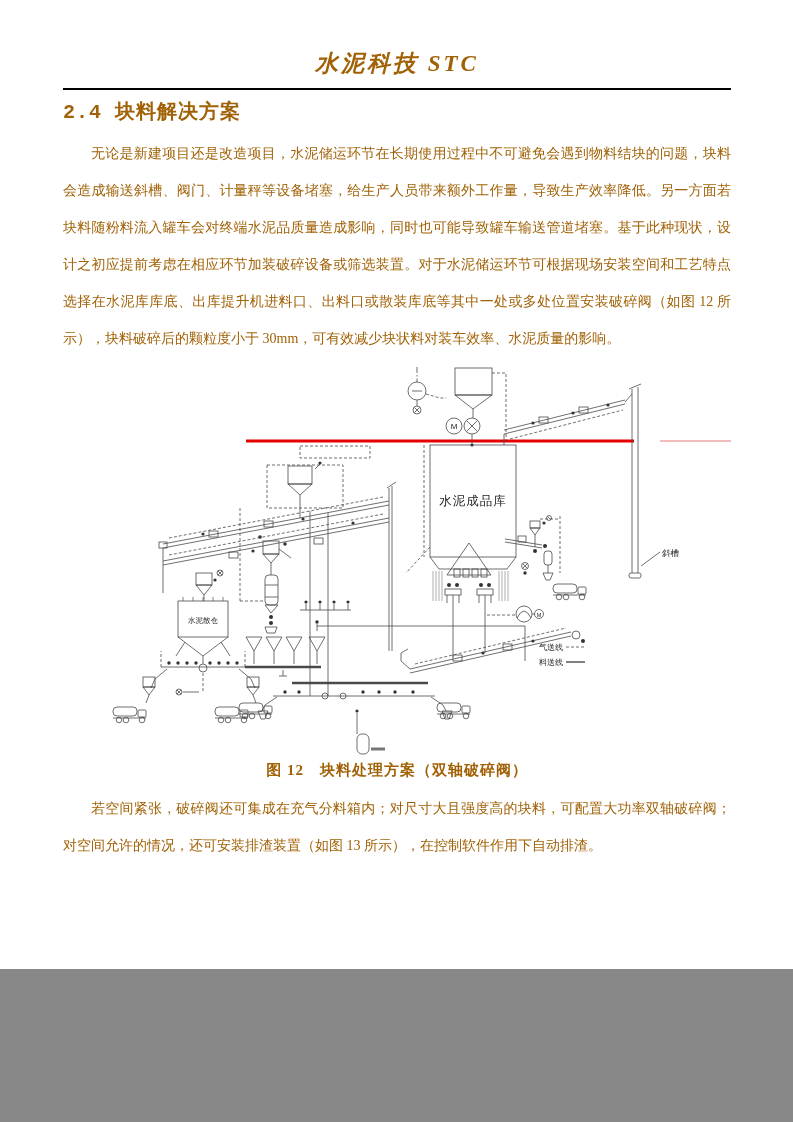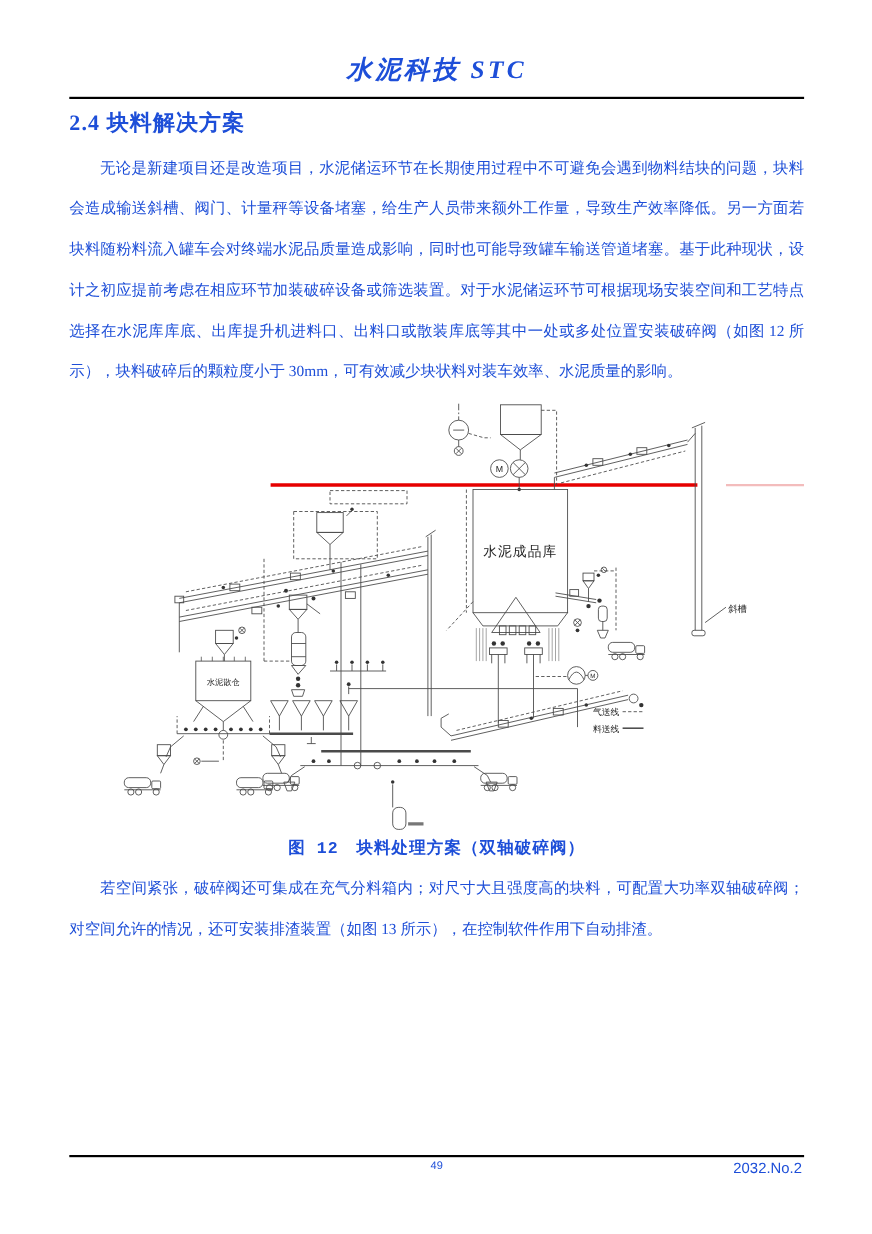--- a/index.html
+++ b/index.html
@@ -1,29 +1,29 @@
 <!DOCTYPE html>
 <html><head>
 <meta charset="utf-8">
 <style>
   html,body{margin:0;padding:0;background:#888;}
-  .page{position:relative;width:793px;height:1122px;background:#fff;margin:0 auto;
-        font-family:"Liberation Serif", serif;color:#1d4ed8;overflow:hidden;}
+  .page{position:relative;width:793px;height:969px;background:#fff;margin:0 auto;
+        font-family:"Liberation Serif", serif;color:#a16207;overflow:hidden;}
   .content{position:absolute;left:63px;width:668px;top:0;}
   .header-title{text-align:center;margin-top:48px;font-size:23px;font-style:italic;
                 font-weight:bold;letter-spacing:3px;}
   .header-rule{border:none;border-top:2.5px solid #000;margin:9px 0 0 0;}
   .section-heading{font-size:20px;font-weight:bold;margin:8px 0 0 0;
-                   font-family:Liberation Serif, serif;letter-spacing:1px;}
+                   font-family:Liberation Mono, monospace;letter-spacing:1px;}
   .body-text{font-size:14px;line-height:37px;text-align:justify;text-indent:2em;
              margin:10px 0 0 0;}
   .figure-block{margin-top:4px;}
   .figure-svg{display:block;}
   .figure-caption{text-align:center;font-size:15px;font-weight:bold;margin:4px 0 0 0;
-                  font-family:Liberation Mono, monospace;letter-spacing:1px;}
+                  font-family:Liberation Serif, serif;letter-spacing:1px;}
   .para2{}
   .footer{position:absolute;left:63px;width:668px;top:1050px;}
   .footer-rule{border:none;border-top:2.2px solid #000;margin:0;}
   .footer-row{position:relative;margin-top:3px;font-family:"Liberation Sans", sans-serif;}
   .footer-page{text-align:center;font-size:10px;}
   .footer-issue{position:absolute;right:2px;top:-1px;font-size:13.5px;}
   .dwg{stroke:#4a4a4a;stroke-width:.8;fill:none;}
   .dwg .dash{stroke-dasharray:3,2;}
   .dwg .dashdot{stroke-dasharray:6,2,1.5,2;}
   .dwg .dot{fill:#333;stroke:none;}

